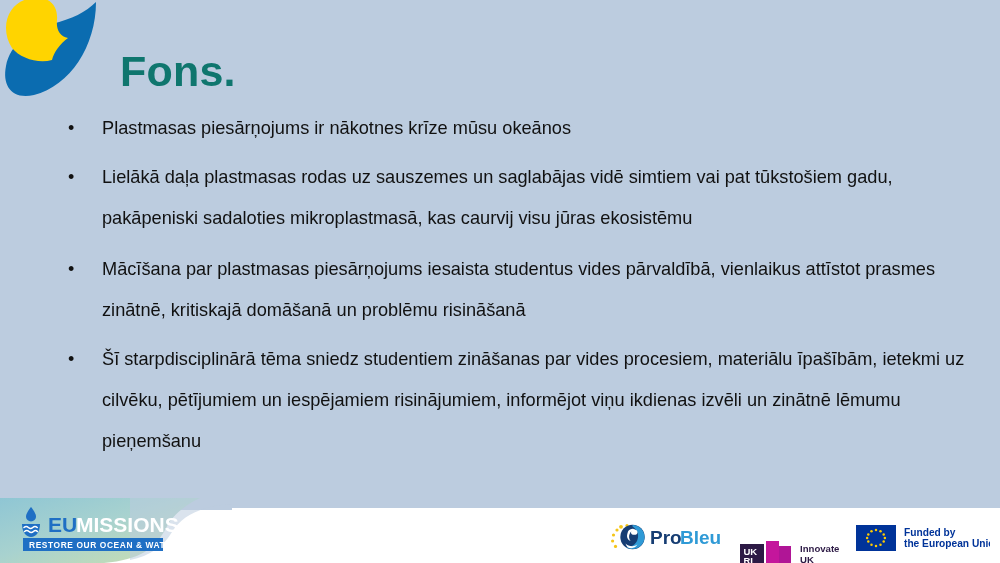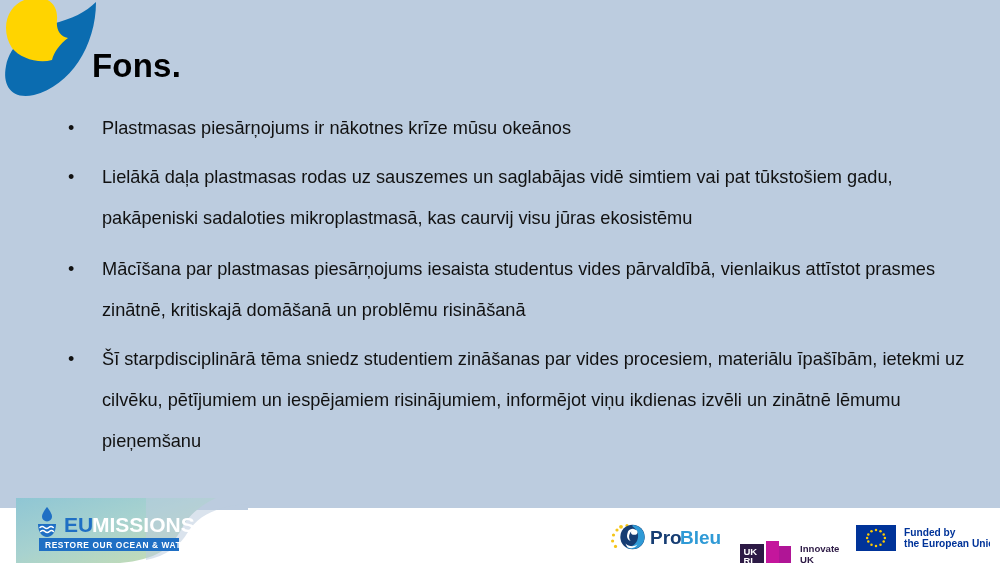--- a/index.html
+++ b/index.html
@@ -40,25 +40,25 @@
     left: 0px;
     top: -6px;
     width: 108px;
     height: 112px;
   }
   .brand-mark svg { display: block; }
 
   
   .slide-title {
     position: absolute;
-    left: 92px;
+    left: 120px;
     top: 48px;
-    font-size: 33px;
+    font-size: 43px;
     font-weight: bold;
-    color: #000000;
+    color: #0f766e;
     letter-spacing: 0.2px;
     line-height: 1.1;
     white-space: nowrap;
   }
 
   
   .bullet-list {
     position: absolute;
     left: 60px;
     top: 108px;
@@ -84,21 +84,21 @@
     display: block;
   }
   .b1 { margin-top: 0px; }
   .b2 { margin-top: 8px; }
   .b3 { margin-top: 10px; }
   .b4 { margin-top: 8px; }
 
   
   .eu-missions {
     position: absolute;
-    left: 16px;
+    left: 0px;
     top: 498px;
     width: 232px;
     height: 65px;
   }
   .eu-missions svg { display: block; }
 
   
   .probleu {
     position: absolute;
     left: 608px;

